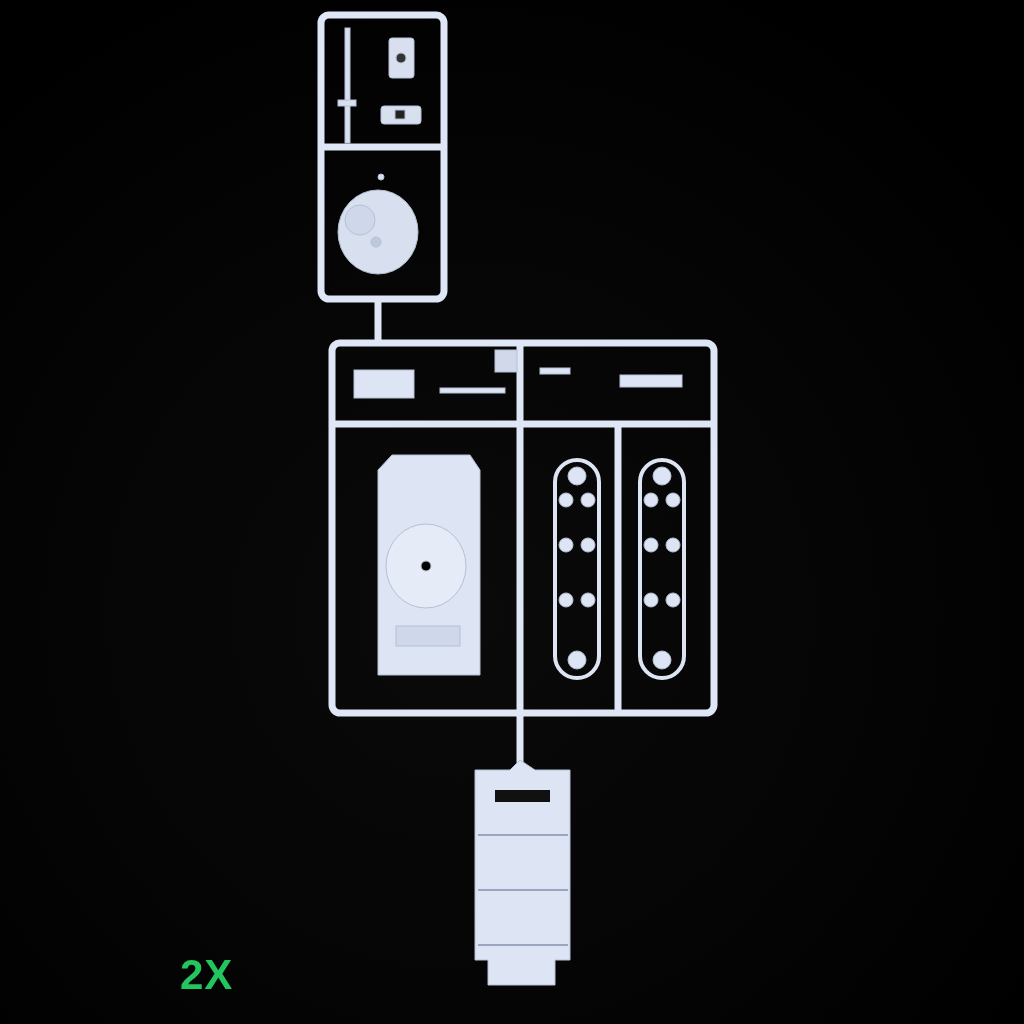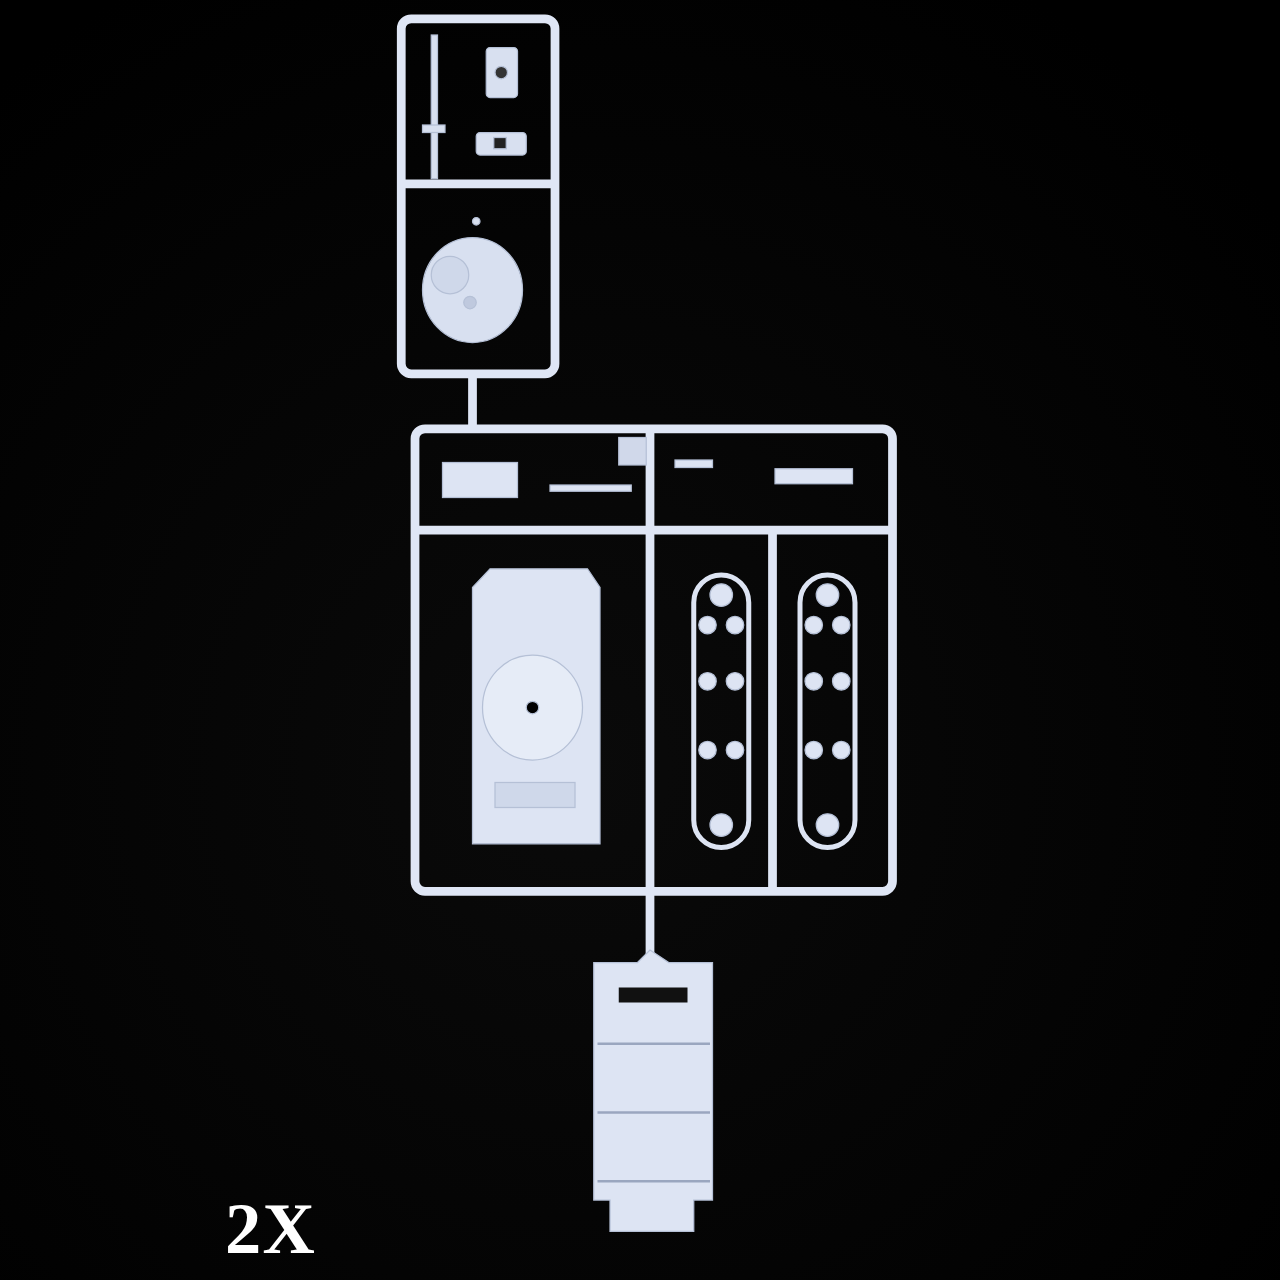--- a/index.html
+++ b/index.html
@@ -1,18 +1,18 @@
 <!DOCTYPE html>
 <html><head>
 <meta charset="utf-8">
 <style>
   html,body{margin:0;padding:0;background:#000;}
   body{width:1024px;height:1024px;position:relative;overflow:hidden;font-family:"Liberation Sans",sans-serif;}
   #scene{position:absolute;left:0;top:0;width:1024px;height:1024px;}
-  .qty{position:absolute;left:180px;top:954px;color:#ffffff;font-weight:bold;font-size:58px;letter-spacing:1px;line-height:1;font-family:Liberation Serif, serif;}
+  .qty{position:absolute;left:180px;top:954px;color:#22c55e;font-weight:bold;font-size:42px;letter-spacing:1px;line-height:1;font-family:Liberation Sans, sans-serif;}
 </style>
 </head>
 <body>
 
 <svg id="scene" viewBox="0 0 1024 1024" xmlns="http://www.w3.org/2000/svg">
   <defs>
     <radialGradient id="bg" cx="0.45" cy="0.6" r="0.7">
       <stop offset="0" stop-color="#0a0a0a"></stop>
       <stop offset="1" stop-color="#000"></stop>
     </radialGradient>

